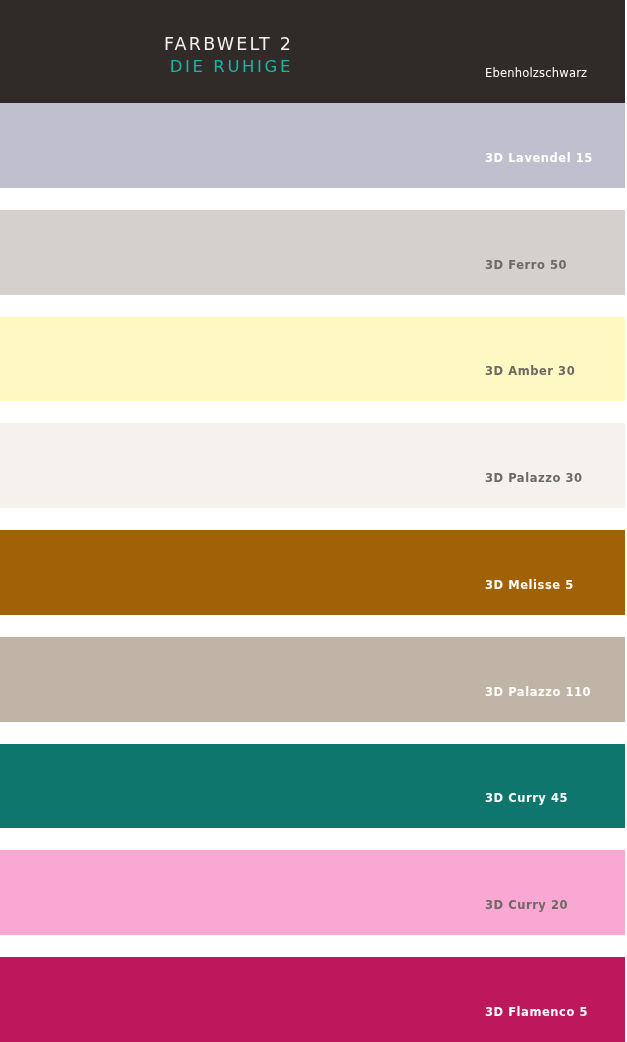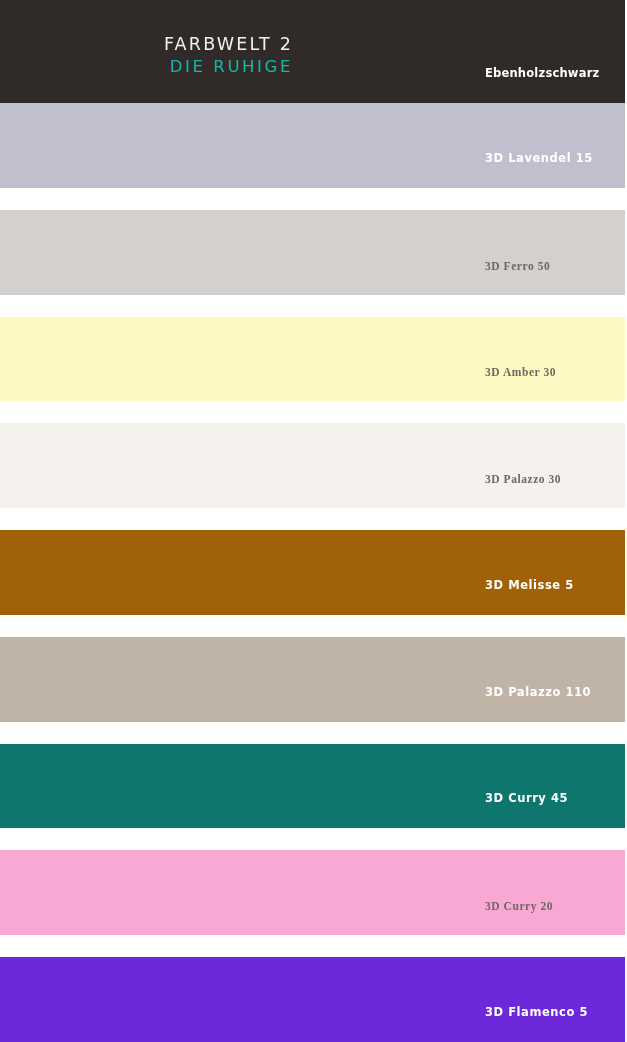--- a/index.html
+++ b/index.html
@@ -55,21 +55,21 @@
     line-height: 24px;
     font-weight: 400;
     color: #14b8a6;
     white-space: nowrap;
   }
   #header-swatch-name {
     position: absolute;
     left: 485px;
     top: 66px;
     font-size: 11.5px;
-    font-weight: bold;
+    font-weight: normal;
     letter-spacing: 0.2px;
     color: #ffffff;
     white-space: nowrap;
   }
 
   
   #bands {
     flex: 1 1 auto;
     display: flex;
     flex-direction: column;
@@ -83,21 +83,21 @@
   .band-label {
     position: absolute;
     left: 485px;
     bottom: 23px;
     font-size: 11.5px;
     font-weight: bold;
     letter-spacing: 0.55px;
     white-space: nowrap;
   }
   .band-label.light { color: #ffffff; }
-  .band-label.dark  { color: #6e6763; font-family: Liberation Serif, serif; }
+  .band-label.dark  { color: #6e6763; }
 </style>
 </head>
 <body>
 
 <div id="palette-card">
 
   <div id="header" style="background: rgb(48, 43, 41);">
     <div id="header-titles">
       <span id="title-main">FARBWELT 2</span>
       <span id="title-sub">DIE RUHIGE</span>
@@ -123,18 +123,18 @@
       </div>
       <div class="band" style="background: rgb(191, 180, 165);">
         <span class="band-label light">3D Palazzo 110</span>
       </div>
       <div class="band" style="background: #0f766e;">
         <span class="band-label light">3D Curry 45</span>
       </div>
       <div class="band" style="background: #f9a8d4; padding-left: 42px;">
         <span class="band-label dark">3D Curry 20</span>
       </div>
-      <div class="band" style="background: #6d28d9;">
+      <div class="band" style="background: #be185d;">
         <span class="band-label light">3D Flamenco 5</span>
       </div>
     </div>
 
 </div>
 
 </body></html>

